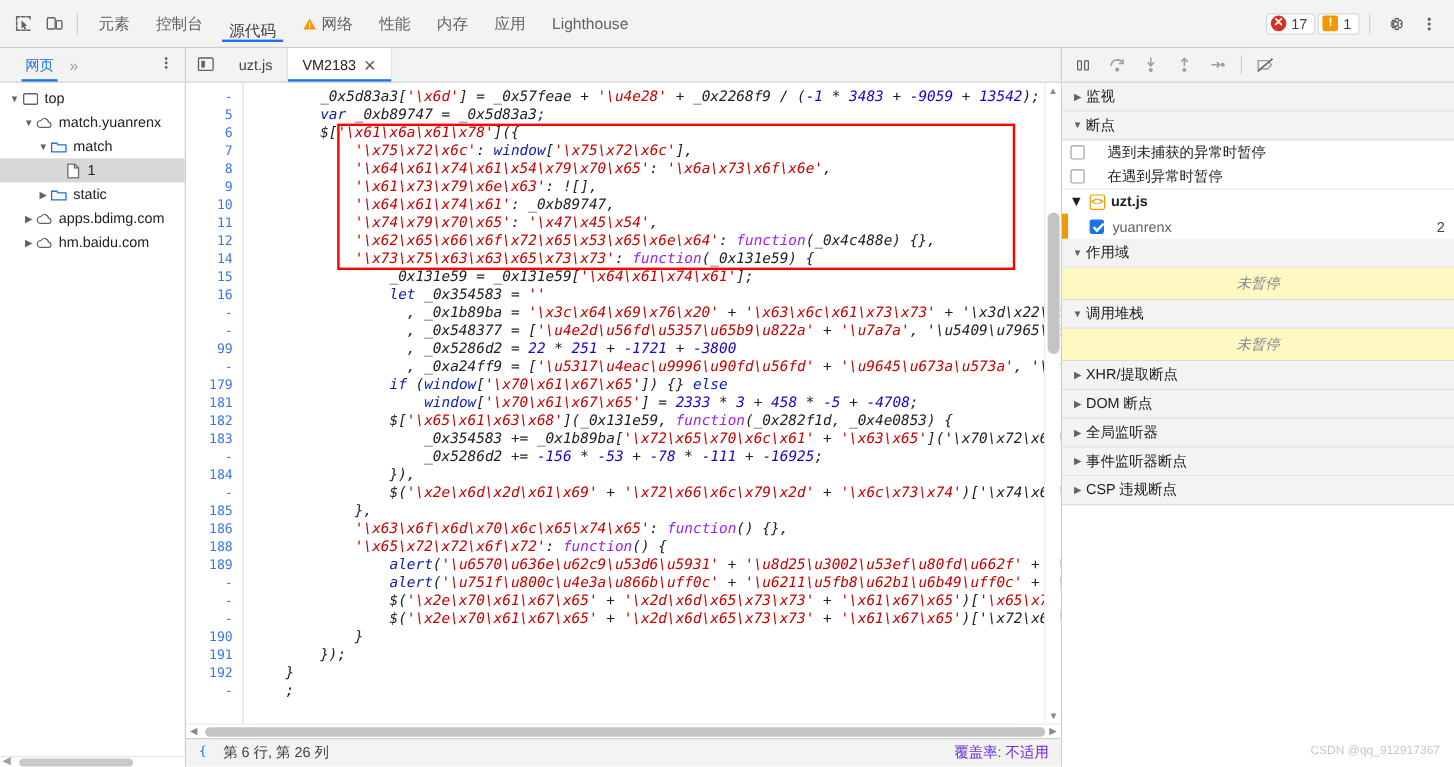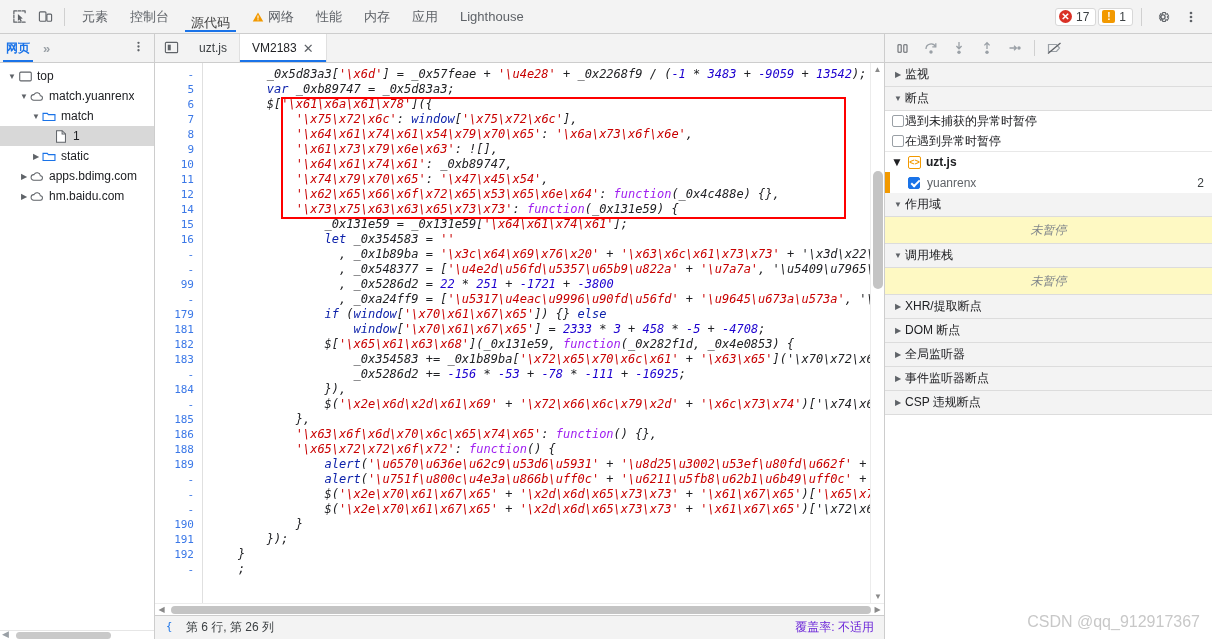--- a/index.html
+++ b/index.html
@@ -9,21 +9,21 @@
     overflow: hidden;
     background: #ffffff;
     font-family: "Liberation Sans", sans-serif;
     font-size: 12px;
     color: #202124;
   }
   #app { position: relative; width: 1212px; height: 639px; display: flex; flex-direction: column; }
 
   
   .main-toolbar {
-    height: 34px; min-height: 30px;
+    height: 40px; min-height: 30px;
     display: flex; align-items: center;
     background: #f3f3f3;
     border-bottom: 1px solid #cdcdcd;
     padding: 0 6px;
   }
   .tb-icon-btn {
     width: 26px; height: 24px;
     display: flex; align-items: center; justify-content: center;
     cursor: pointer;
   }
@@ -61,21 +61,21 @@
   .sub-toolbar {
     height: 29px; min-height: 29px;
     display: flex; align-items: stretch;
     background: #f3f3f3;
     border-bottom: 1px solid #cdcdcd;
   }
   .nav-pane-head {
     width: 155px; min-width: 155px;
     display: flex; align-items: center; gap: 2px;
     border-right: 1px solid #cdcdcd;
-    padding-left: 1px; position: relative; font-weight: bold;
+    padding-left: 16px; position: relative;
   }
   .nav-tab {
     font-size: 12px; color: #1a73e8; height: 28px; display:flex; align-items:center;
     padding: 0 5px; position: relative; cursor: pointer;
   }
   .nav-tab::after {
     content:""; position:absolute; left:2px; right:2px; bottom:0; height:2px; background:#1a73e8;
   }
   .chev-more { color:#9aa0a6; font-size:13px; padding: 0 6px; cursor:pointer; }
   .dots-v { margin-left:auto; padding:0 9px; cursor:pointer; }
@@ -196,21 +196,21 @@
     display: flex; flex-direction: column; overflow: hidden;
     font-size: 12px;
   }
   .sec-head {
     height: 24px; min-height:24px; display:flex; align-items:center;
     background: #f3f3f3; border-bottom: 1px solid #dcdcdc;
     padding-left: 6px; cursor: pointer; color:#202124;
   }
   .sec-head .tri { width:14px; color:#5f6368; font-size:8px; display:flex; align-items:center; justify-content:center;}
   .pause-opt {
-    height: 20px; display:flex; align-items:center; gap:1px; padding-left:7px; cursor:pointer;
+    height: 20px; display:flex; align-items:center; gap:19px; padding-left:7px; cursor:pointer;
   }
   .cbx { width:12px; height:12px; border:1px solid #9aa0a6; border-radius:2px; background:#fff; }
   .cbx.on { background:#1a73e8; border-color:#1a73e8; position:relative; }
   .cbx.on::after{
     content:""; position:absolute; left:3.5px; top:0.5px; width:3px; height:7px;
     border:solid #fff; border-width:0 2px 2px 0; transform:rotate(45deg);
   }
   .bp-file {
     height: 21px; display:flex; align-items:center; gap:5px; padding-left:6px;
     border-top:1px solid #e8e8e8; font-weight:bold; color:#202124;
@@ -224,21 +224,21 @@
     color:#5f6368; position:relative; cursor:pointer;
   }
   .bp-item .bar { position:absolute; left:0; top:0; bottom:0; width:5px; background:#f29900;}
   .bp-num { margin-left:auto; padding-right:8px; color:#3c4043; }
   .unpaused {
     height: 27px; display:flex; align-items:center; justify-content:center;
     color:#80868b; font-style: italic; border-bottom:1px solid #dcdcdc; background:#fef9c3;
   }
   .watermark {
     position: absolute; right: 12px; bottom: 8px;
-    color: #c8c8c8; font-size: 16px; pointer-events:none;
+    color: #c8c8c8; font-size: 10px; pointer-events:none;
     font-family: "Liberation Sans", sans-serif;
   }
 </style>
 </head>
 <body>
 
 <div id="app">
 
   <div class="main-toolbar">
     <div class="tb-icon-btn">

